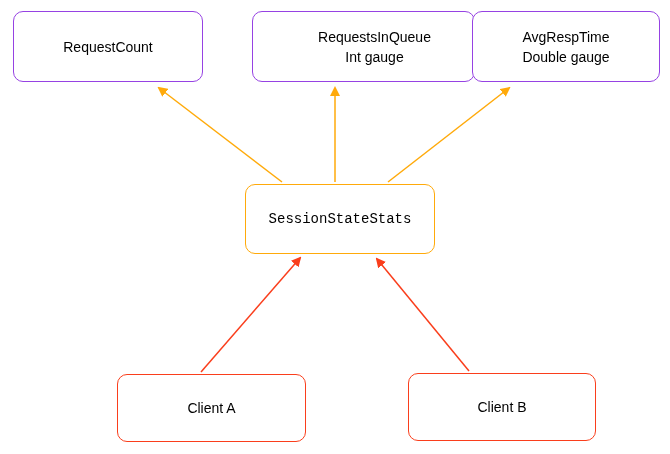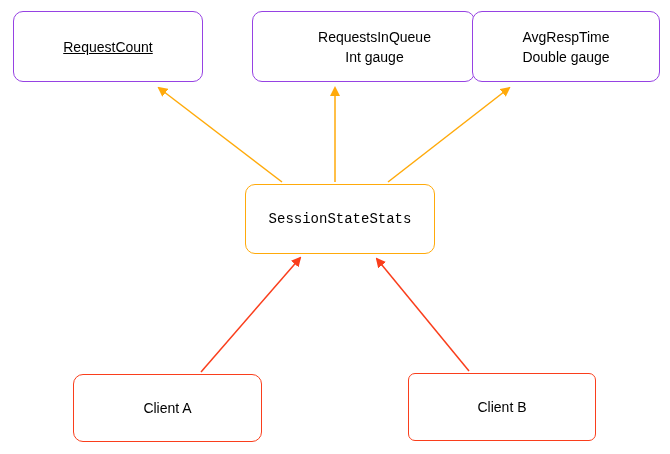--- a/index.html
+++ b/index.html
@@ -41,21 +41,21 @@
     justify-content: center;
     text-align: center;
     font-size: 14px;
     line-height: 20px;
     color: #000000;
   }
   .node span {
     display: block;
     white-space: nowrap;
   }
-  #node-request-count     { left: 13px;  top: 11px;  width: 190px; height: 71px; text-decoration: underline; }
+  #node-request-count     { left: 13px;  top: 11px;  width: 190px; height: 71px; }
   #node-requests-in-queue { left: 252px; top: 11px;  width: 223px; height: 71px; padding-left: 22px; }
   #node-avg-resp-time     { left: 472px; top: 11px;  width: 188px; height: 71px; }
   #node-session-state-stats { left: 245px; top: 184px; width: 190px; height: 70px; font-family: Liberation Mono, monospace; }
   #node-client-a          { left: 73px;  top: 374px; width: 189px; height: 68px; }
   #node-client-b          { left: 408px; top: 373px; width: 188px; height: 68px; }
 </style>
 </head>
 <body>
 
 <div class="canvas">
@@ -88,21 +88,21 @@
 
   <div class="node" id="node-avg-resp-time" style="border-color: rgb(150, 66, 227);">
     <span>AvgRespTime</span>
     <span>Double gauge</span>
   </div>
 
   <div class="node" id="node-session-state-stats" style="border-color: rgb(255, 170, 10);">
     <span>SessionStateStats</span>
   </div>
 
-  <div class="node" id="node-client-a" style="border-color: rgb(250, 62, 28);">
+  <div class="node" id="node-client-a" style="border-color: rgb(250, 62, 28); margin-left: 44px;">
     <span>Client A</span>
   </div>
 
-  <div class="node" id="node-client-b" style="border-color: rgb(250, 62, 28); border-radius: 7px;">
+  <div class="node" id="node-client-b" style="border-color: rgb(250, 62, 28);">
     <span>Client B</span>
   </div>
 
 </div>
 
 </body></html>

